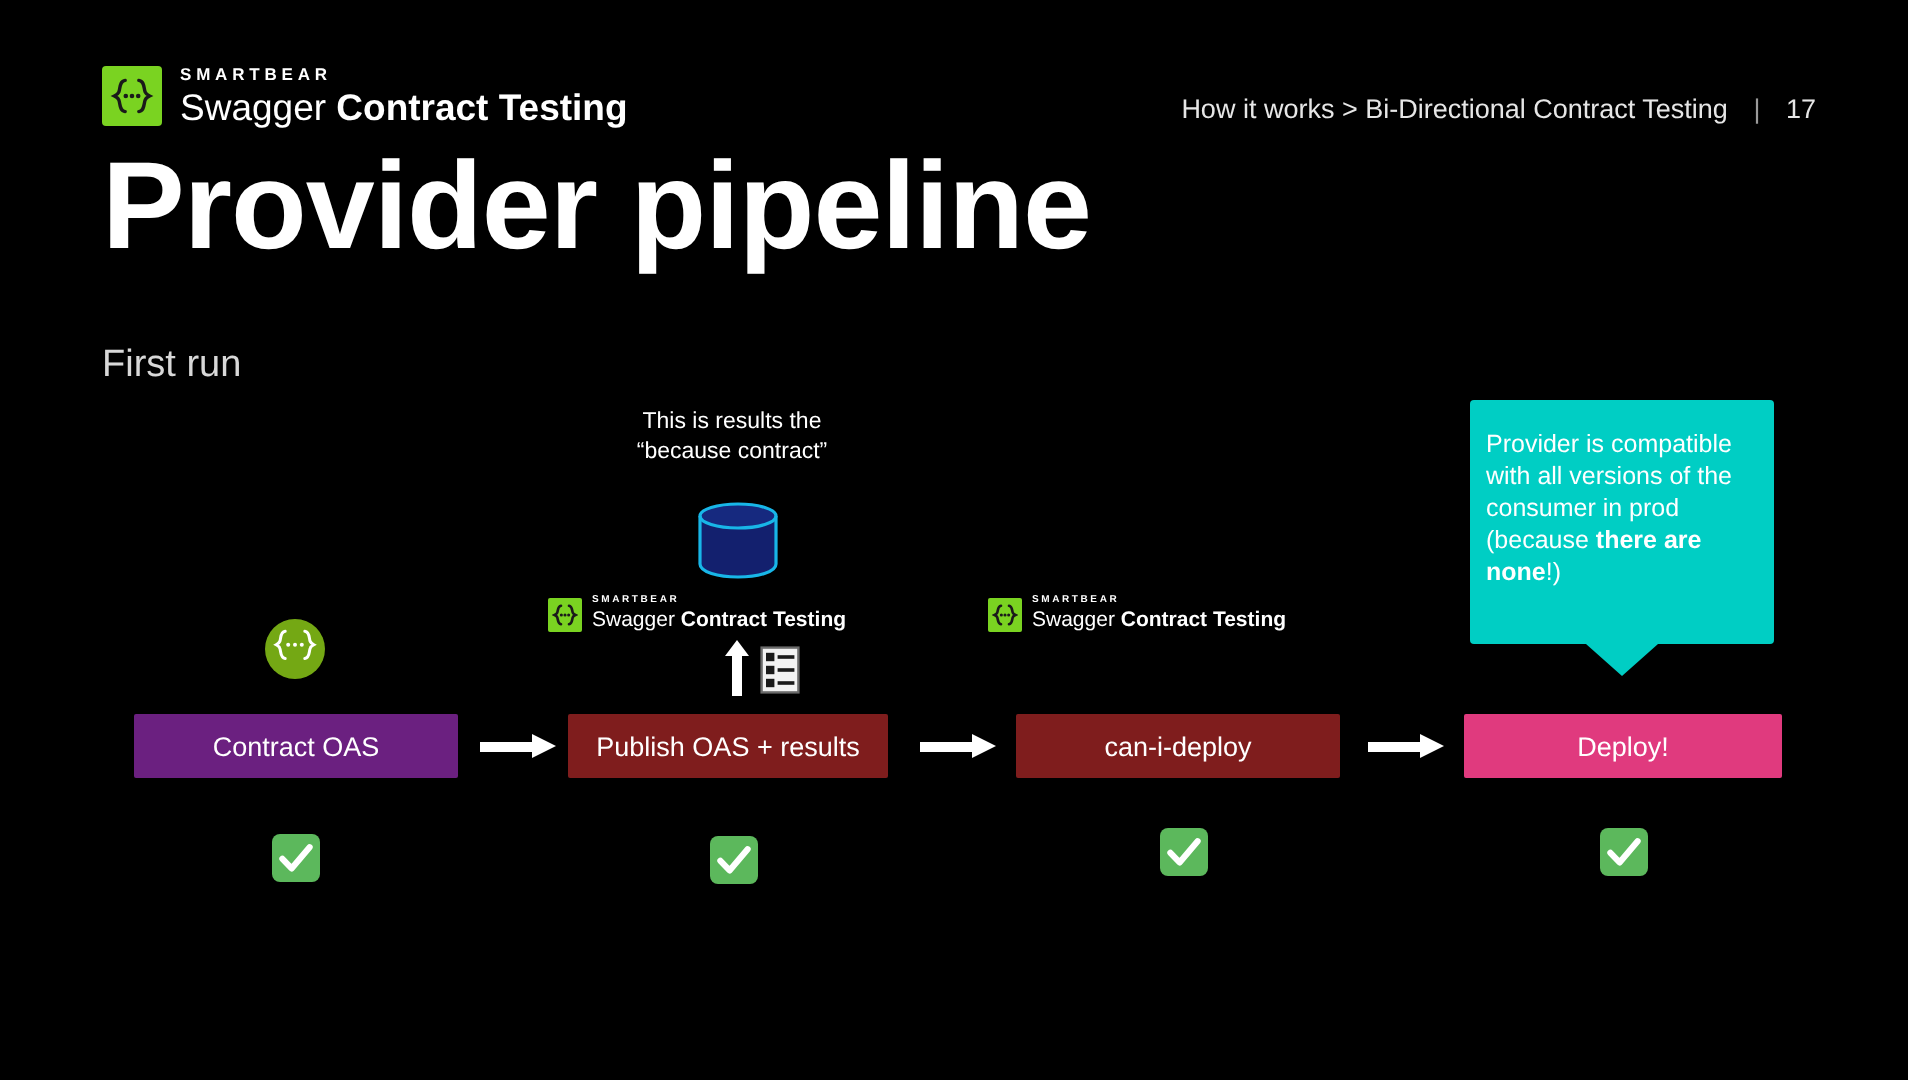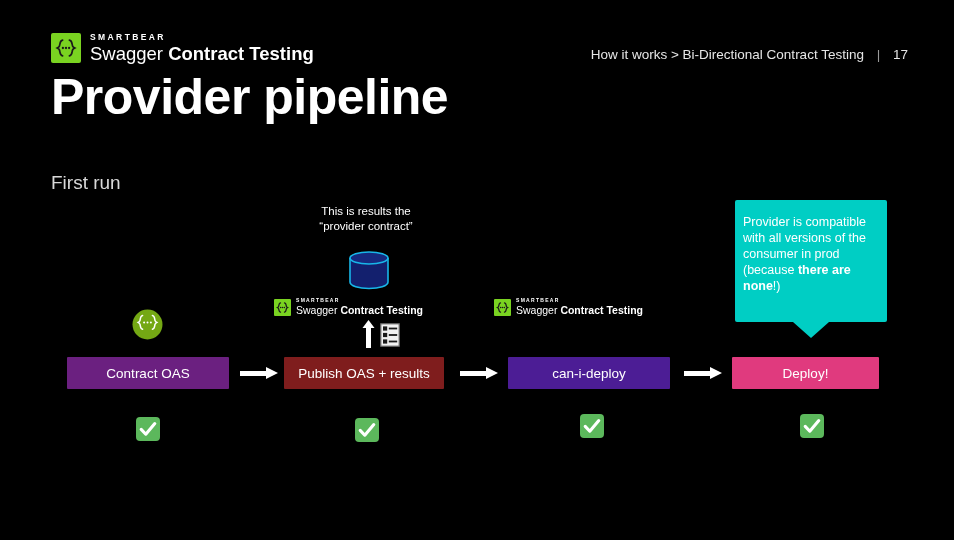--- a/index.html
+++ b/index.html
@@ -37,21 +37,21 @@
   .breadcrumb {
     position: absolute; right: 46px; top: 47px;
     font-size: 13.5px; color: #e6e6e6; white-space: nowrap;
   }
   .breadcrumb .sep { color: #9a9a9a; margin: 0 9px; }
   .breadcrumb .pageno { color: #e6e6e6; }
 
   
   .page-title {
     position: absolute; left: 51px; top: 68px;
-    font-size: 50px; font-weight: 700; letter-spacing: -0.5px; color: #ffffff;
+    font-size: 62px; font-weight: 700; letter-spacing: -0.5px; color: #ffffff;
   }
   .page-subtitle {
     position: absolute; left: 51px; top: 128px;
     font-size: 19px; font-weight: 400; color: #d8d8d8; margin-top: 44px;
   }
 
   
   .annotation {
     position: absolute; left: 296px; top: 204px; width: 140px;
     text-align: center; font-size: 11.5px; line-height: 14.5px; color: #ffffff;
@@ -149,21 +149,21 @@
     <span>How it works &gt; Bi-Directional Contract Testing</span>
     <span class="sep">|</span>
     <span class="pageno">17</span>
   </div>
 
   <h1 class="page-title">Provider pipeline</h1>
   <div class="page-subtitle">First run</div>
 
   <div class="annotation">
     <div>This is results the</div>
-    <div>“provider contract”</div>
+    <div>“because contract”</div>
   </div>
 
   <div class="db-icon">
     <svg width="42" height="40" viewBox="0 0 42 40" aria-hidden="true">
       <path d="M2 8 L2 32 C2 36 11 38.5 21 38.5 C31 38.5 40 36 40 32 L40 8 Z" fill="#13206e"></path>
       <ellipse cx="21" cy="8" rx="19" ry="6" fill="#16297f" stroke="#18b6e8" stroke-width="1.6"></ellipse>
       <path d="M2 8 L2 32 C2 36 11 38.5 21 38.5 C31 38.5 40 36 40 32 L40 8" fill="none" stroke="#18b6e8" stroke-width="1.6"></path>
     </svg>
   </div>
 
@@ -240,24 +240,24 @@
     </div>
   </div>
   <div class="callout-tail" style="border-top-color: rgb(0, 206, 196);"></div>
 
   <div class="stage-box" id="stage-0" style="left: 67px; width: 162px; background: rgb(107, 32, 128);">
     <span>Contract OAS</span>
   </div>
   <div class="stage-box" id="stage-1" style="left: 284px; width: 160px; background: #7f1d1d;">
     <span>Publish OAS + results</span>
   </div>
-  <div class="stage-box" id="stage-2" style="left: 508px; width: 162px; background: #4c1d95;">
+  <div class="stage-box" id="stage-2" style="left: 508px; width: 162px; background: #7f1d1d;">
     <span>can-i-deploy</span>
   </div>
-  <div class="stage-box" id="stage-3" style="left: 732px; width: 147px; background: rgb(224, 58, 126);">
+  <div class="stage-box" id="stage-3" style="left: 732px; width: 159px; background: rgb(224, 58, 126);">
     <span>Deploy!</span>
   </div>
 
   <div class="arrow" id="arrow-0" style="left: 240px;">
     <span class="shaft"></span>
     <span class="head"></span>
   </div>
   <div class="arrow" id="arrow-1" style="left: 460px;">
     <span class="shaft"></span>
     <span class="head"></span>

